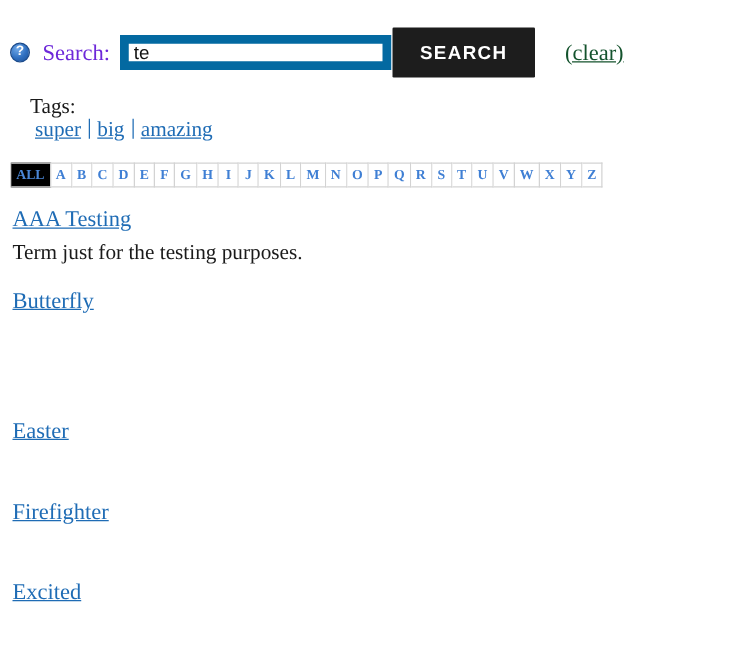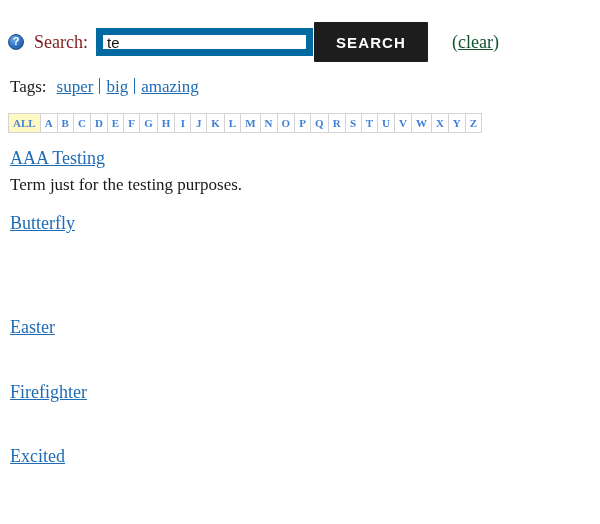--- a/index.html
+++ b/index.html
@@ -44,21 +44,21 @@
     justify-content: center;
     color: #ffffff;
     font-family: "Liberation Sans", sans-serif;
     font-size: 11px;
     font-weight: bold;
     line-height: 1;
     padding-bottom: 1px;
   }
   .search-label {
     font-size: 18px;
-    color: #7f1d1d;
+    color: #6d28d9;
     margin-right: 8px;
     white-space: nowrap;
   }
   .search-input {
     width: 217px;
     height: 28px;
     box-sizing: border-box;
     border: 7px solid #0369a1;
     padding: 2px 4px;
     font-family: "Liberation Sans", sans-serif;
@@ -85,25 +85,26 @@
   .clear-link {
     margin-left: 24px;
     font-size: 18px;
     color: #14532d;
     text-decoration: underline;
     cursor: pointer;
   }
 
   
   .tags-row {
-    padding: 14px 0 0 10px;
+    padding: 14px 0 0 24px;
     font-size: 17px;
     line-height: 1;
     display: flex;
     align-items: baseline;
+    flex-direction: column;
   }
   .tags-label {
     color: #1a1a1a;
     margin-right: 6px;
   }
   .tag-link {
     color: #1f6cb5;
     text-decoration: underline;
     cursor: pointer;
     padding: 0 4px;
@@ -135,21 +136,21 @@
     justify-content: center;
     font-family: "Liberation Serif", serif;
     font-size: 11px;
     font-weight: bold;
     color: #3f7fd4;
     background: #ffffff;
     cursor: pointer;
     box-sizing: border-box;
   }
   .alpha-cell.selected {
-    background: #fef9c3;
+    background: #000000;
     min-width: 28px;
     color: #4a86d6;
   }
 
   
   .results {
     margin: 14px 0 0 0;
     padding: 0 0 0 10px;
   }
   .result-item {

